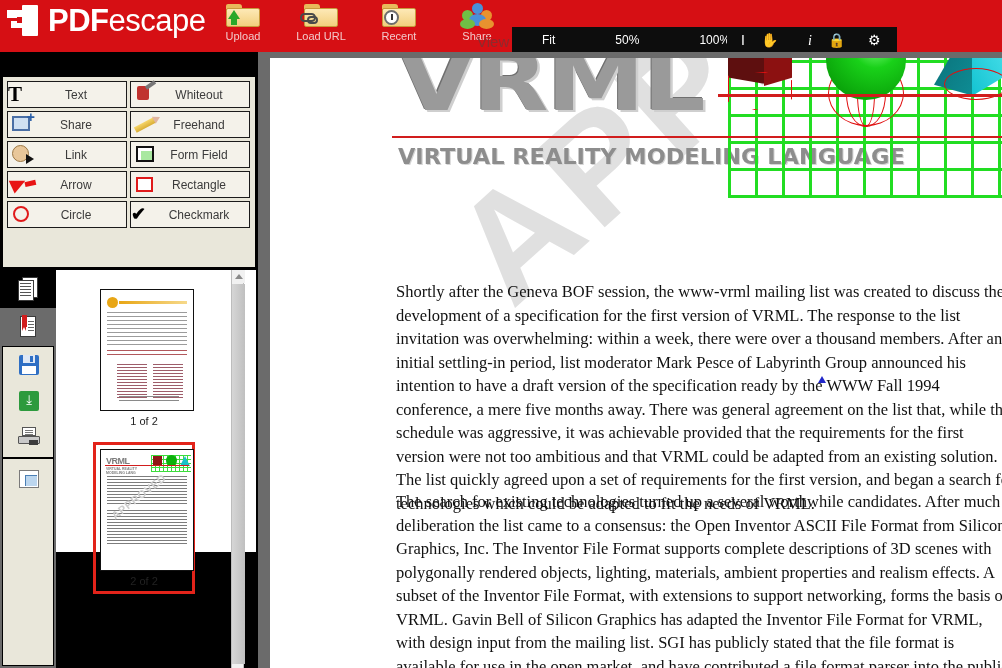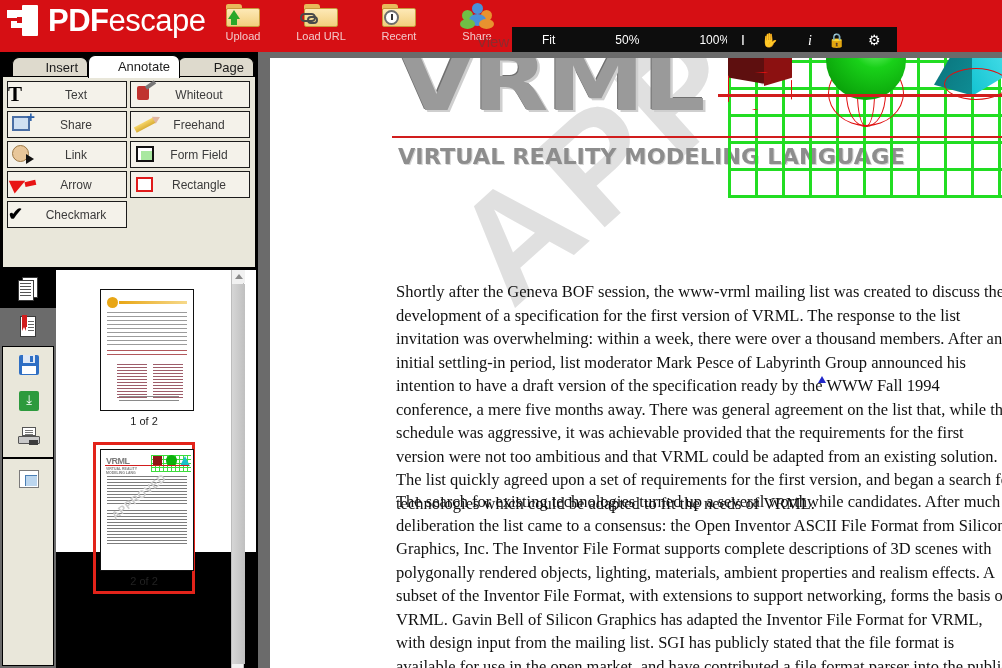--- a/index.html
+++ b/index.html
@@ -762,25 +762,20 @@
     <div class="tb-icon lock-icon">🔒</div>
   </div>
 
   <div id="gear-group" class="tb-group">
     <div class="tb-icon">⚙</div>
   </div>
 </div>
 
 <div id="left-panel">
 
-  <div id="tabs">
-    <div id="tab-insert" class="tab">Insert</div>
-    <div id="tab-annotate" class="tab active">Annotate</div>
-    <div id="tab-page" class="tab">Page</div>
-  </div>
 
   <div id="tool-panel">
     <div class="tool-grid">
 
       <div class="tool-btn">
         <span class="ticon"><span class="ic-text">T</span></span>
         <span class="tlabel">Text</span>
       </div>
 
       <div class="tool-btn">
@@ -826,20 +821,26 @@
         <span class="tlabel">Arrow</span>
       </div>
 
       <div class="tool-btn">
         <span class="ticon">
             <span class="ic-rect"></span>
           </span>
         <span class="tlabel">Rectangle</span>
       </div>
 
+      <div class="tool-btn">
+        <span class="ticon">
+            <span class="ic-circle"></span>
+          </span>
+        <span class="tlabel">Circle</span>
+      </div>
 
       <div class="tool-btn">
         <span class="ticon"><span class="ic-check">✔</span></span>
         <span class="tlabel">Checkmark</span>
       </div>
 
     </div>
   </div>
 </div>
 

